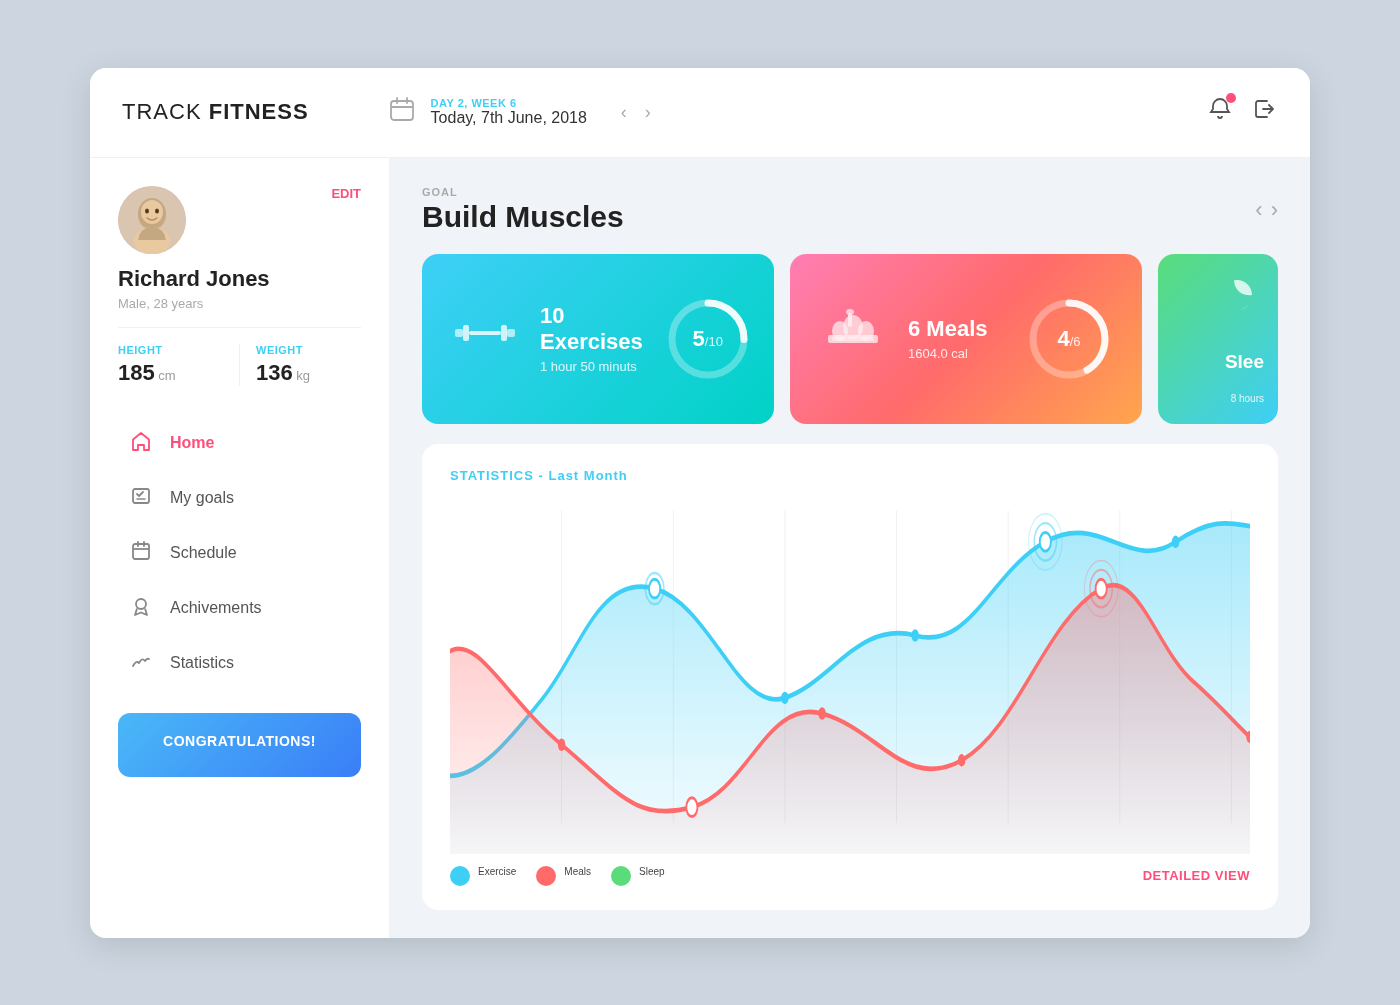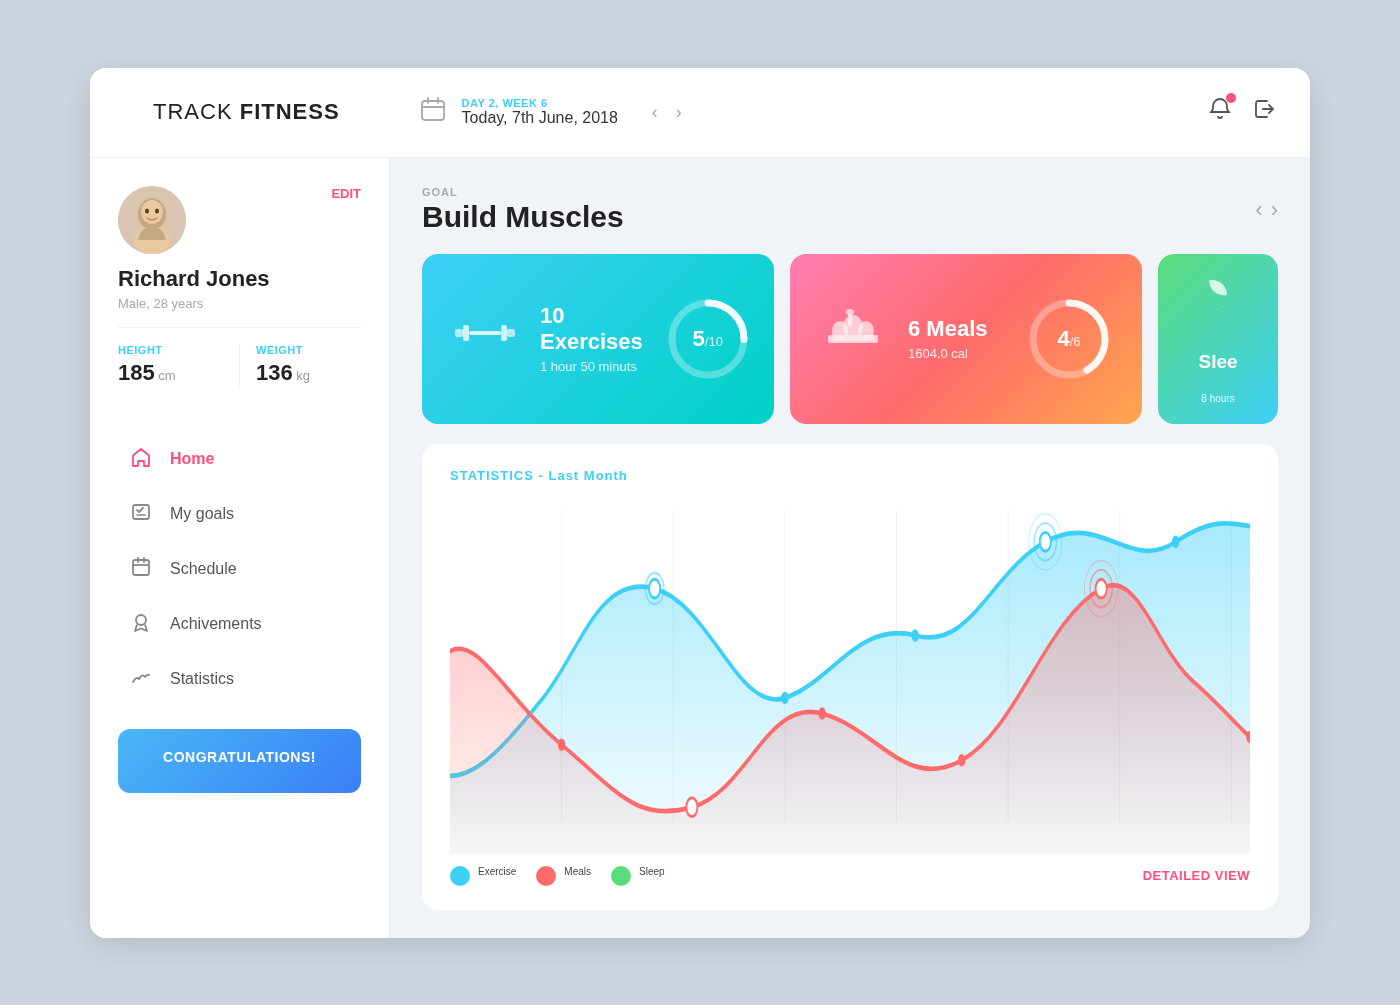--- a/index.html
+++ b/index.html
@@ -31,21 +31,20 @@
       align-items: center;
       padding: 0 32px;
       border-bottom: 1px solid #eef0f4;
       flex-shrink: 0;
     }
     .logo {
       font-size: 22px;
       font-weight: 300;
       color: #222;
       letter-spacing: 1px;
-      margin-left: 31px;
     }
     .logo strong {
       font-weight: 800;
     }
     .header-center {
       display: flex;
       align-items: center;
       margin-left: 80px;
       gap: 16px;
     }
@@ -121,21 +120,21 @@
       padding: 28px 28px 24px;
       display: flex;
       flex-direction: column;
       border-right: 1px solid #eef0f4;
       overflow-y: auto;
     }
     .profile-section {
       display: flex;
       flex-direction: column;
       align-items: flex-start;
-      margin-bottom: 40px;
+      margin-bottom: 24px;
     }
     .profile-top {
       display: flex;
       align-items: flex-start;
       width: 100%;
       margin-bottom: 12px;
     }
     .avatar {
       width: 68px;
       height: 68px;
@@ -623,21 +622,21 @@
           </div>
           <div class="card-circle">
             <svg width="90" height="90" viewBox="0 0 90 90">
               <circle cx="45" cy="45" r="36" stroke="rgba(255,255,255,0.3)" stroke-width="7" fill="none"></circle>
               <circle cx="45" cy="45" r="36" stroke="rgba(255,255,255,0.9)" stroke-width="7" fill="none" stroke-dasharray="150 226" stroke-dashoffset="56" stroke-linecap="round" transform="rotate(-90 45 45)"></circle>
             </svg>
             <div class="circle-text">4<span class="circle-denom">/6</span></div>
           </div>
         </div>
 
-        <div class="card card-sleep" style="padding:20px 14px;justify-content:flex-start;align-items:center;flex-direction:column;">
+        <div class="card card-sleep" style="padding:20px 14px;justify-content:flex-start;align-items:flex-end;flex-direction:column;">
           <div style="font-size:40px;opacity:0.85;color:rgba(255,255,255,0.9);margin-bottom:6px;">
             <svg width="42" height="42" viewBox="0 0 42 42" fill="none">
               <path d="M30 21c0-8.28-6.72-15-15-15-1 0-2 .1-2.95.3A15 15 0 0 0 30 21c0 8.28-6.72 15-15 15-.05 0-.1 0-.15 0A15 15 0 0 0 30 21z" fill="rgba(255,255,255,0.9)"></path>
             </svg>
           </div>
           <div style="font-size:19px;font-weight:800;color:#fff;">Slee</div>
           <div style="font-size:10px;color:rgba(255,255,255,0.85);">8 hours</div>
         </div>
       </div>
 

